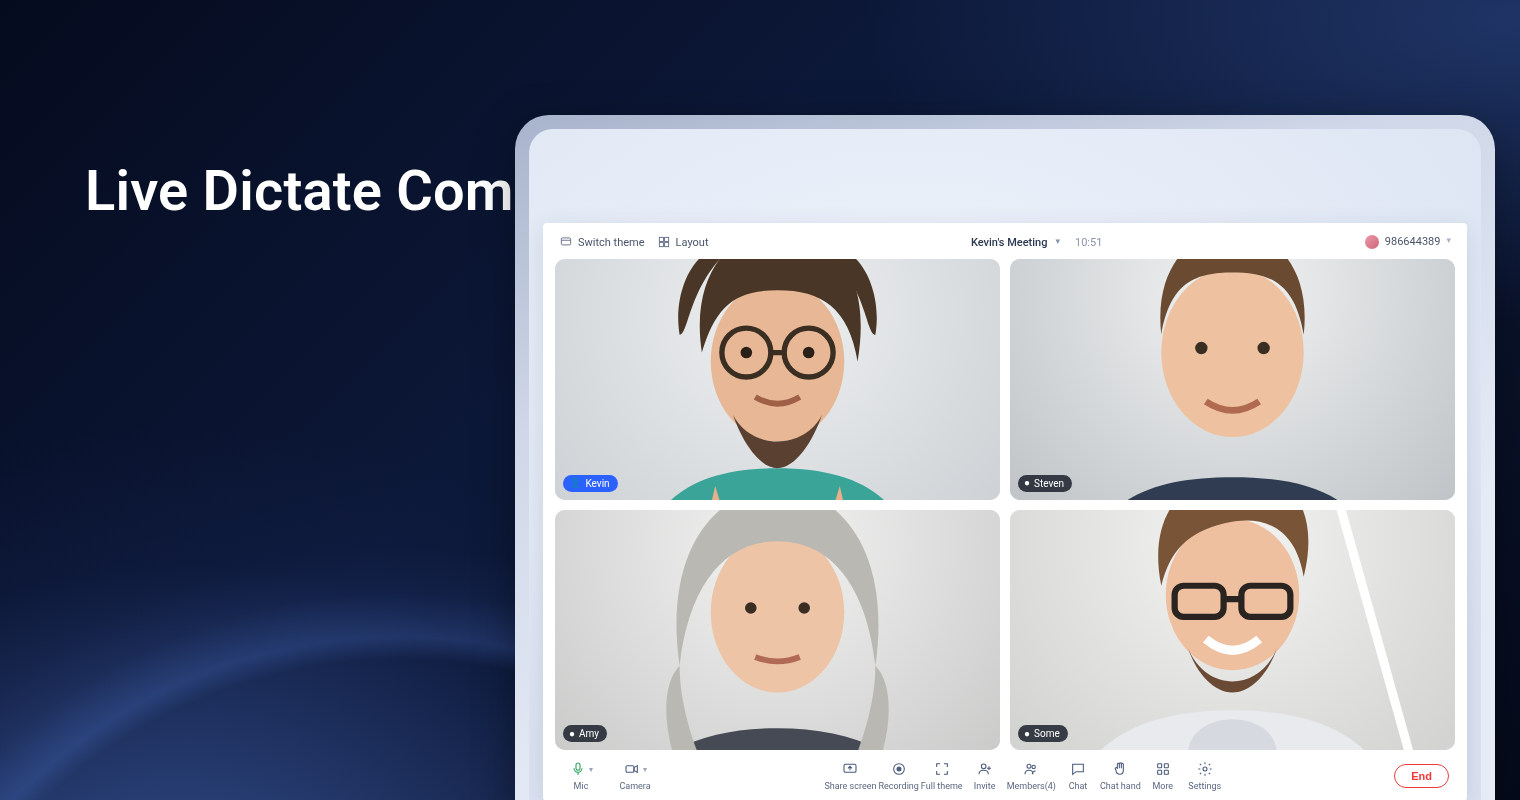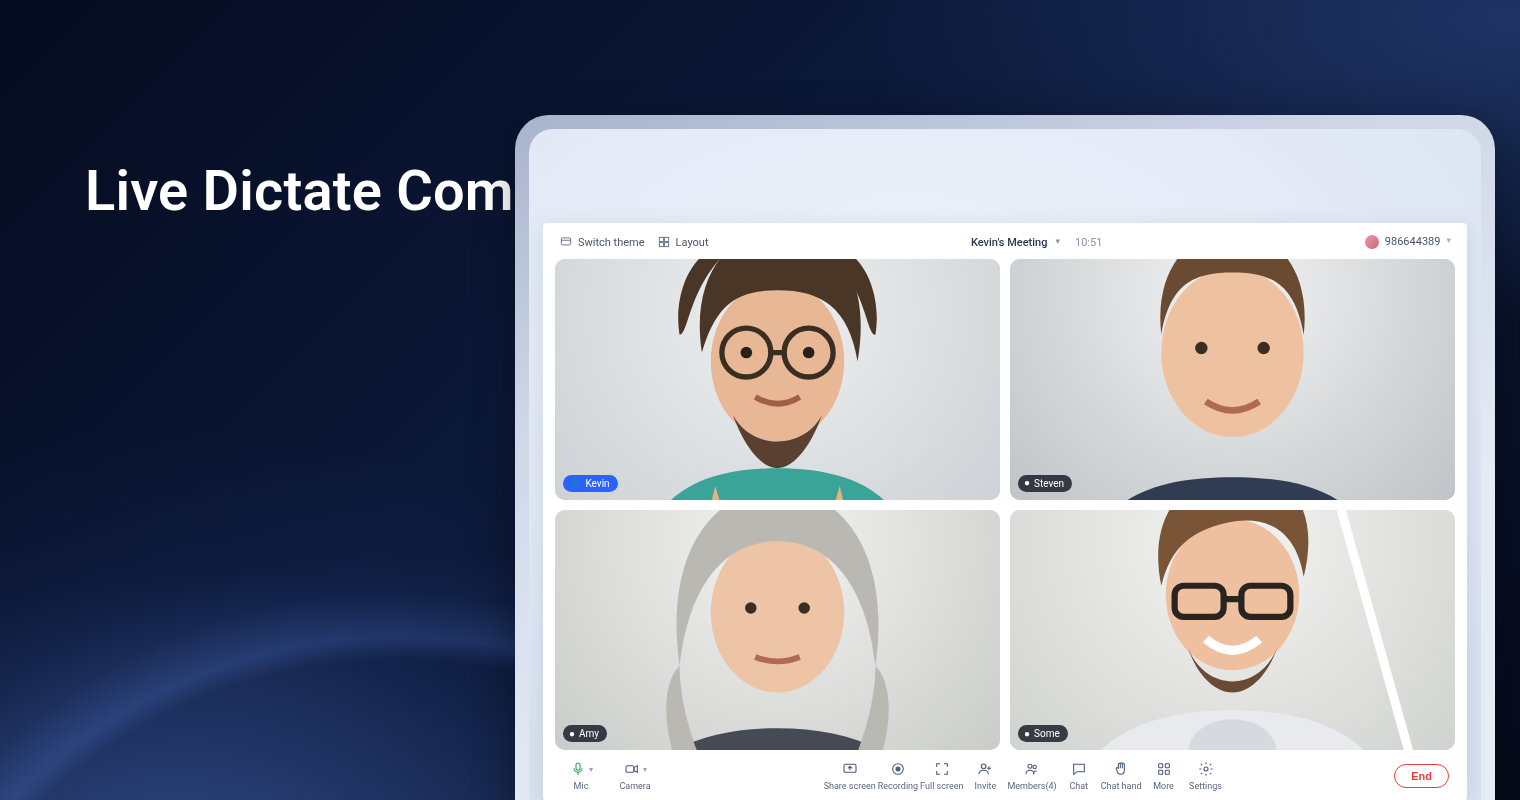--- a/index.html
+++ b/index.html
@@ -334,21 +334,21 @@
                 </svg>
               </span>
             <span>Recording</span>
           </div>
           <div class="bb-item">
             <span class="ic">
                 <svg viewBox="0 0 24 24">
                   <path d="M4 9V4h5M20 9V4h-5M4 15v5h5M20 15v5h-5"></path>
                 </svg>
               </span>
-            <span>Full screen</span>
+            <span>Full theme</span>
           </div>
           <div class="bb-item">
             <span class="ic">
                 <svg viewBox="0 0 24 24">
                   <circle cx="10" cy="8" r="3.5"></circle>
                   <path d="M3 20c0-4 3-6 7-6s7 2 7 6M18 8v6M15 11h6"></path>
                 </svg>
               </span>
             <span>Invite</span>
           </div>

